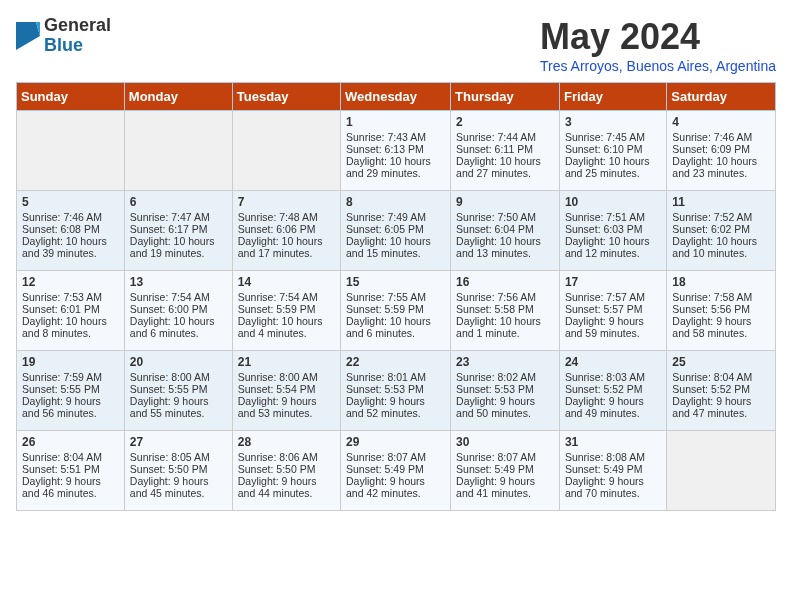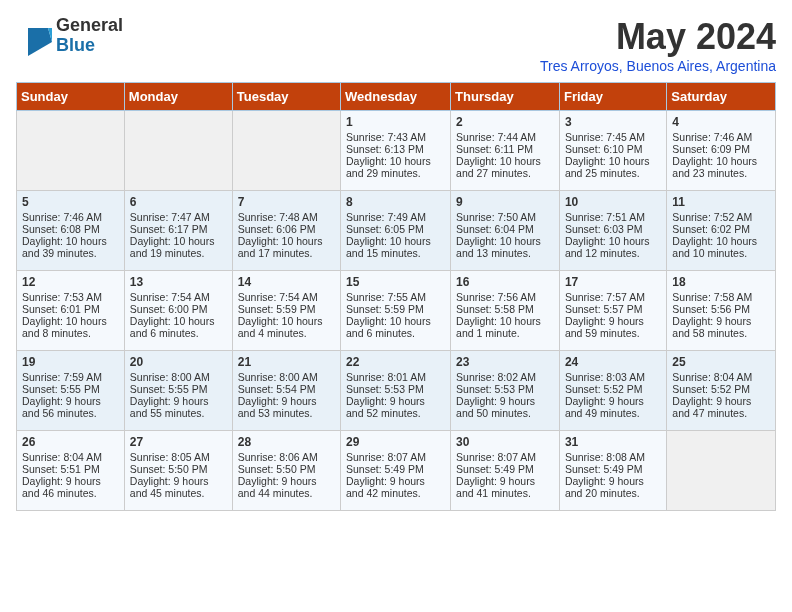--- a/index.html
+++ b/index.html
@@ -11,39 +11,37 @@
       padding: 16px;
     }
     .header {
       display: flex;
       justify-content: space-between;
       align-items: flex-start;
       margin-bottom: 4px;
     }
     .logo {
       display: flex;
-      align-items: flex-end;
-      margin-left: 12px;
+      align-items: center;
     }
     .logo-text {
       display: flex;
       flex-direction: column;
       font-size: 18px;
       font-weight: bold;
       line-height: 1.1;
     }
     .logo-general { color: #333; }
     .logo-blue { color: #1a6fa8; }
     .logo-icon {
       width: 24px;
       height: 28px;
       margin-right: 4px;
     }
     .title-block {
-      text-align: right;
     }
     .month-title {
       font-size: 36px;
       font-weight: bold;
       color: #333;
     }
     .location {
       font-size: 14px;
       color: #1d4ed8;
     }
@@ -341,18 +339,18 @@
           <div>Sunrise: 8:07 AM</div>
           <div>Sunset: 5:49 PM</div>
           <div>Daylight: 9 hours</div>
           <div>and 41 minutes.</div>
         </td>
         <td>
           <span class="day-number">31</span>
           <div>Sunrise: 8:08 AM</div>
           <div>Sunset: 5:49 PM</div>
           <div>Daylight: 9 hours</div>
-          <div>and 20 minutes.</div>
+          <div>and 70 minutes.</div>
         </td>
         <td class="empty"></td>
       </tr>
     </tbody>
 </table>
 
 </body></html>

